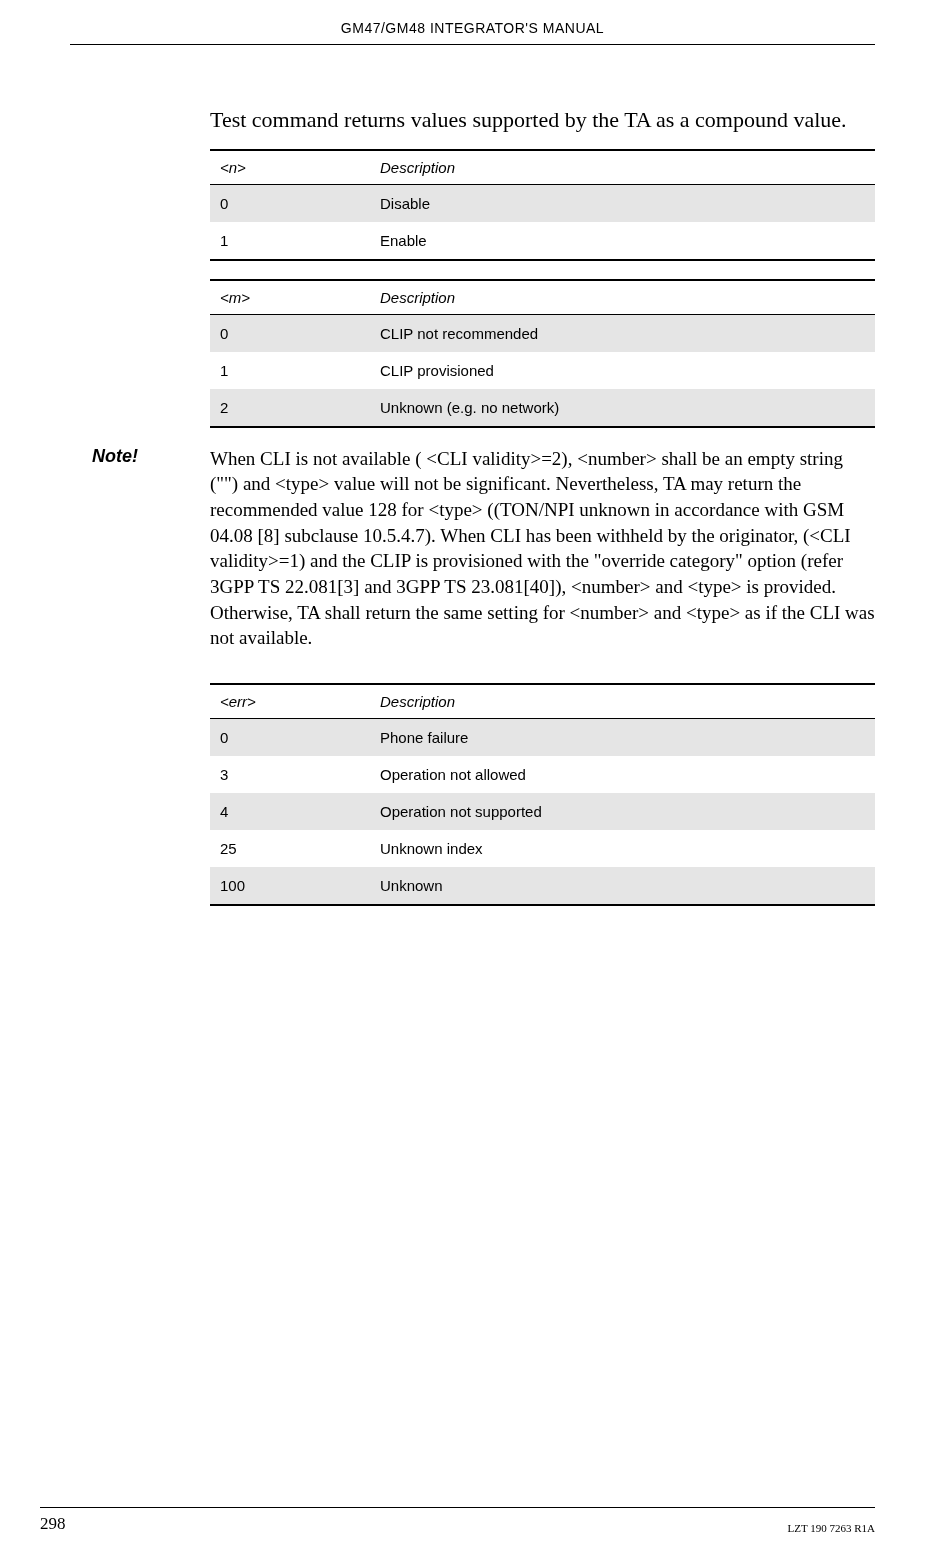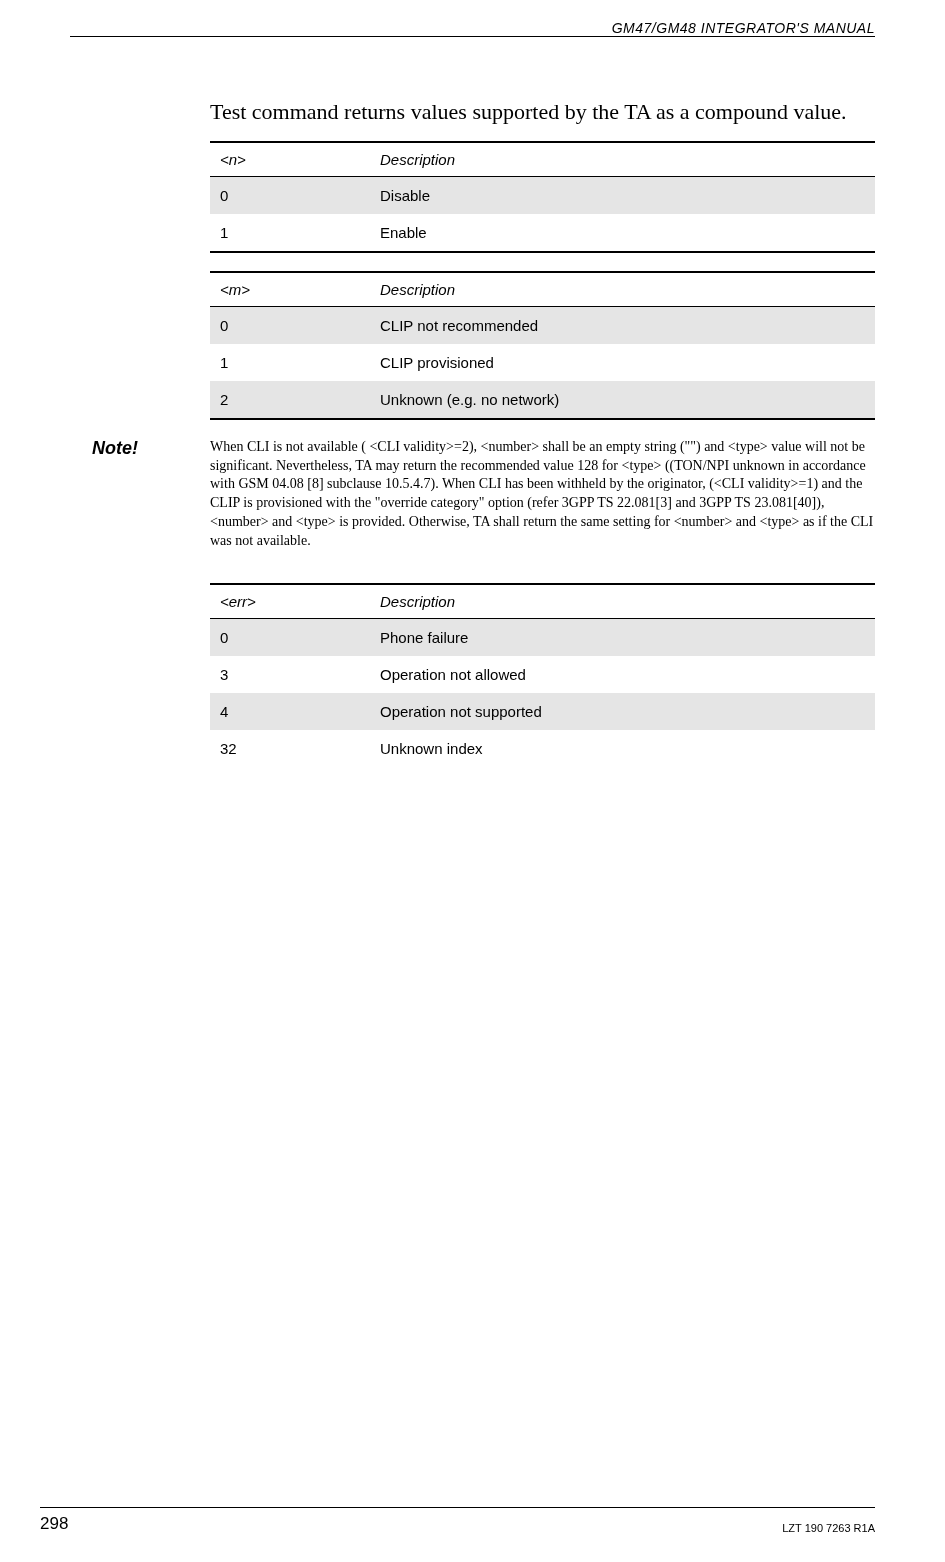--- a/index.html
+++ b/index.html
@@ -14,23 +14,23 @@
     }
     .page {
       padding: 20px 70px 60px 70px;
       box-sizing: border-box;
       height: 100%;
       position: relative;
     }
     .header-title {
       font-family: Arial, Helvetica, sans-serif;
       font-size: 14px;
-      text-align: right;
+      text-align: center;
       letter-spacing: 0.5px;
-      font-style: italic;
+      margin-bottom: 8px;
     }
     .header-rule {
       border: none;
       border-top: 1px solid #000;
       margin: 0;
     }
     .content-area {
       margin-left: 140px;
       margin-top: 60px;
     }
@@ -74,40 +74,40 @@
     .note-label {
       position: absolute;
       left: -118px;
       top: 0;
       font-family: Arial, Helvetica, sans-serif;
       font-weight: bold;
       font-style: italic;
       font-size: 18px;
     }
     .note-text {
-      font-size: 14px;
+      font-size: 19px;
       line-height: 1.35;
       margin: 0;
     }
     .footer {
       position: absolute;
       bottom: 28px;
       left: 40px;
       right: 70px;
     }
     .footer-rule {
       border: none;
       border-top: 1px solid #000;
       margin: 0 0 6px 0;
     }
     .footer-row {
       display: flex;
       justify-content: space-between;
       align-items: flex-end;
-      font-family: Liberation Sans, sans-serif;
+      font-family: Liberation Serif, serif;
       text-align: right;
     }
     .page-num {
       font-size: 17px;
     }
     .doc-id {
       font-size: 11px;
     }
   </style>
 </head>
@@ -181,22 +181,26 @@
         </tr>
         <tr>
           <td class="col1">3</td>
           <td>Operation not allowed</td>
         </tr>
         <tr class="shaded">
           <td class="col1">4</td>
           <td>Operation not supported</td>
         </tr>
         <tr>
-          <td class="col1">32</td>
+          <td class="col1">25</td>
           <td>Unknown index</td>
+        </tr>
+        <tr class="shaded last-row">
+          <td class="col1">100</td>
+          <td>Unknown</td>
         </tr>
       </tbody>
     </table>
   </div>
 
   <div class="footer">
     <hr class="footer-rule">
     <div class="footer-row">
       <span class="page-num">298</span>
       <span class="doc-id">LZT 190 7263 R1A</span>

